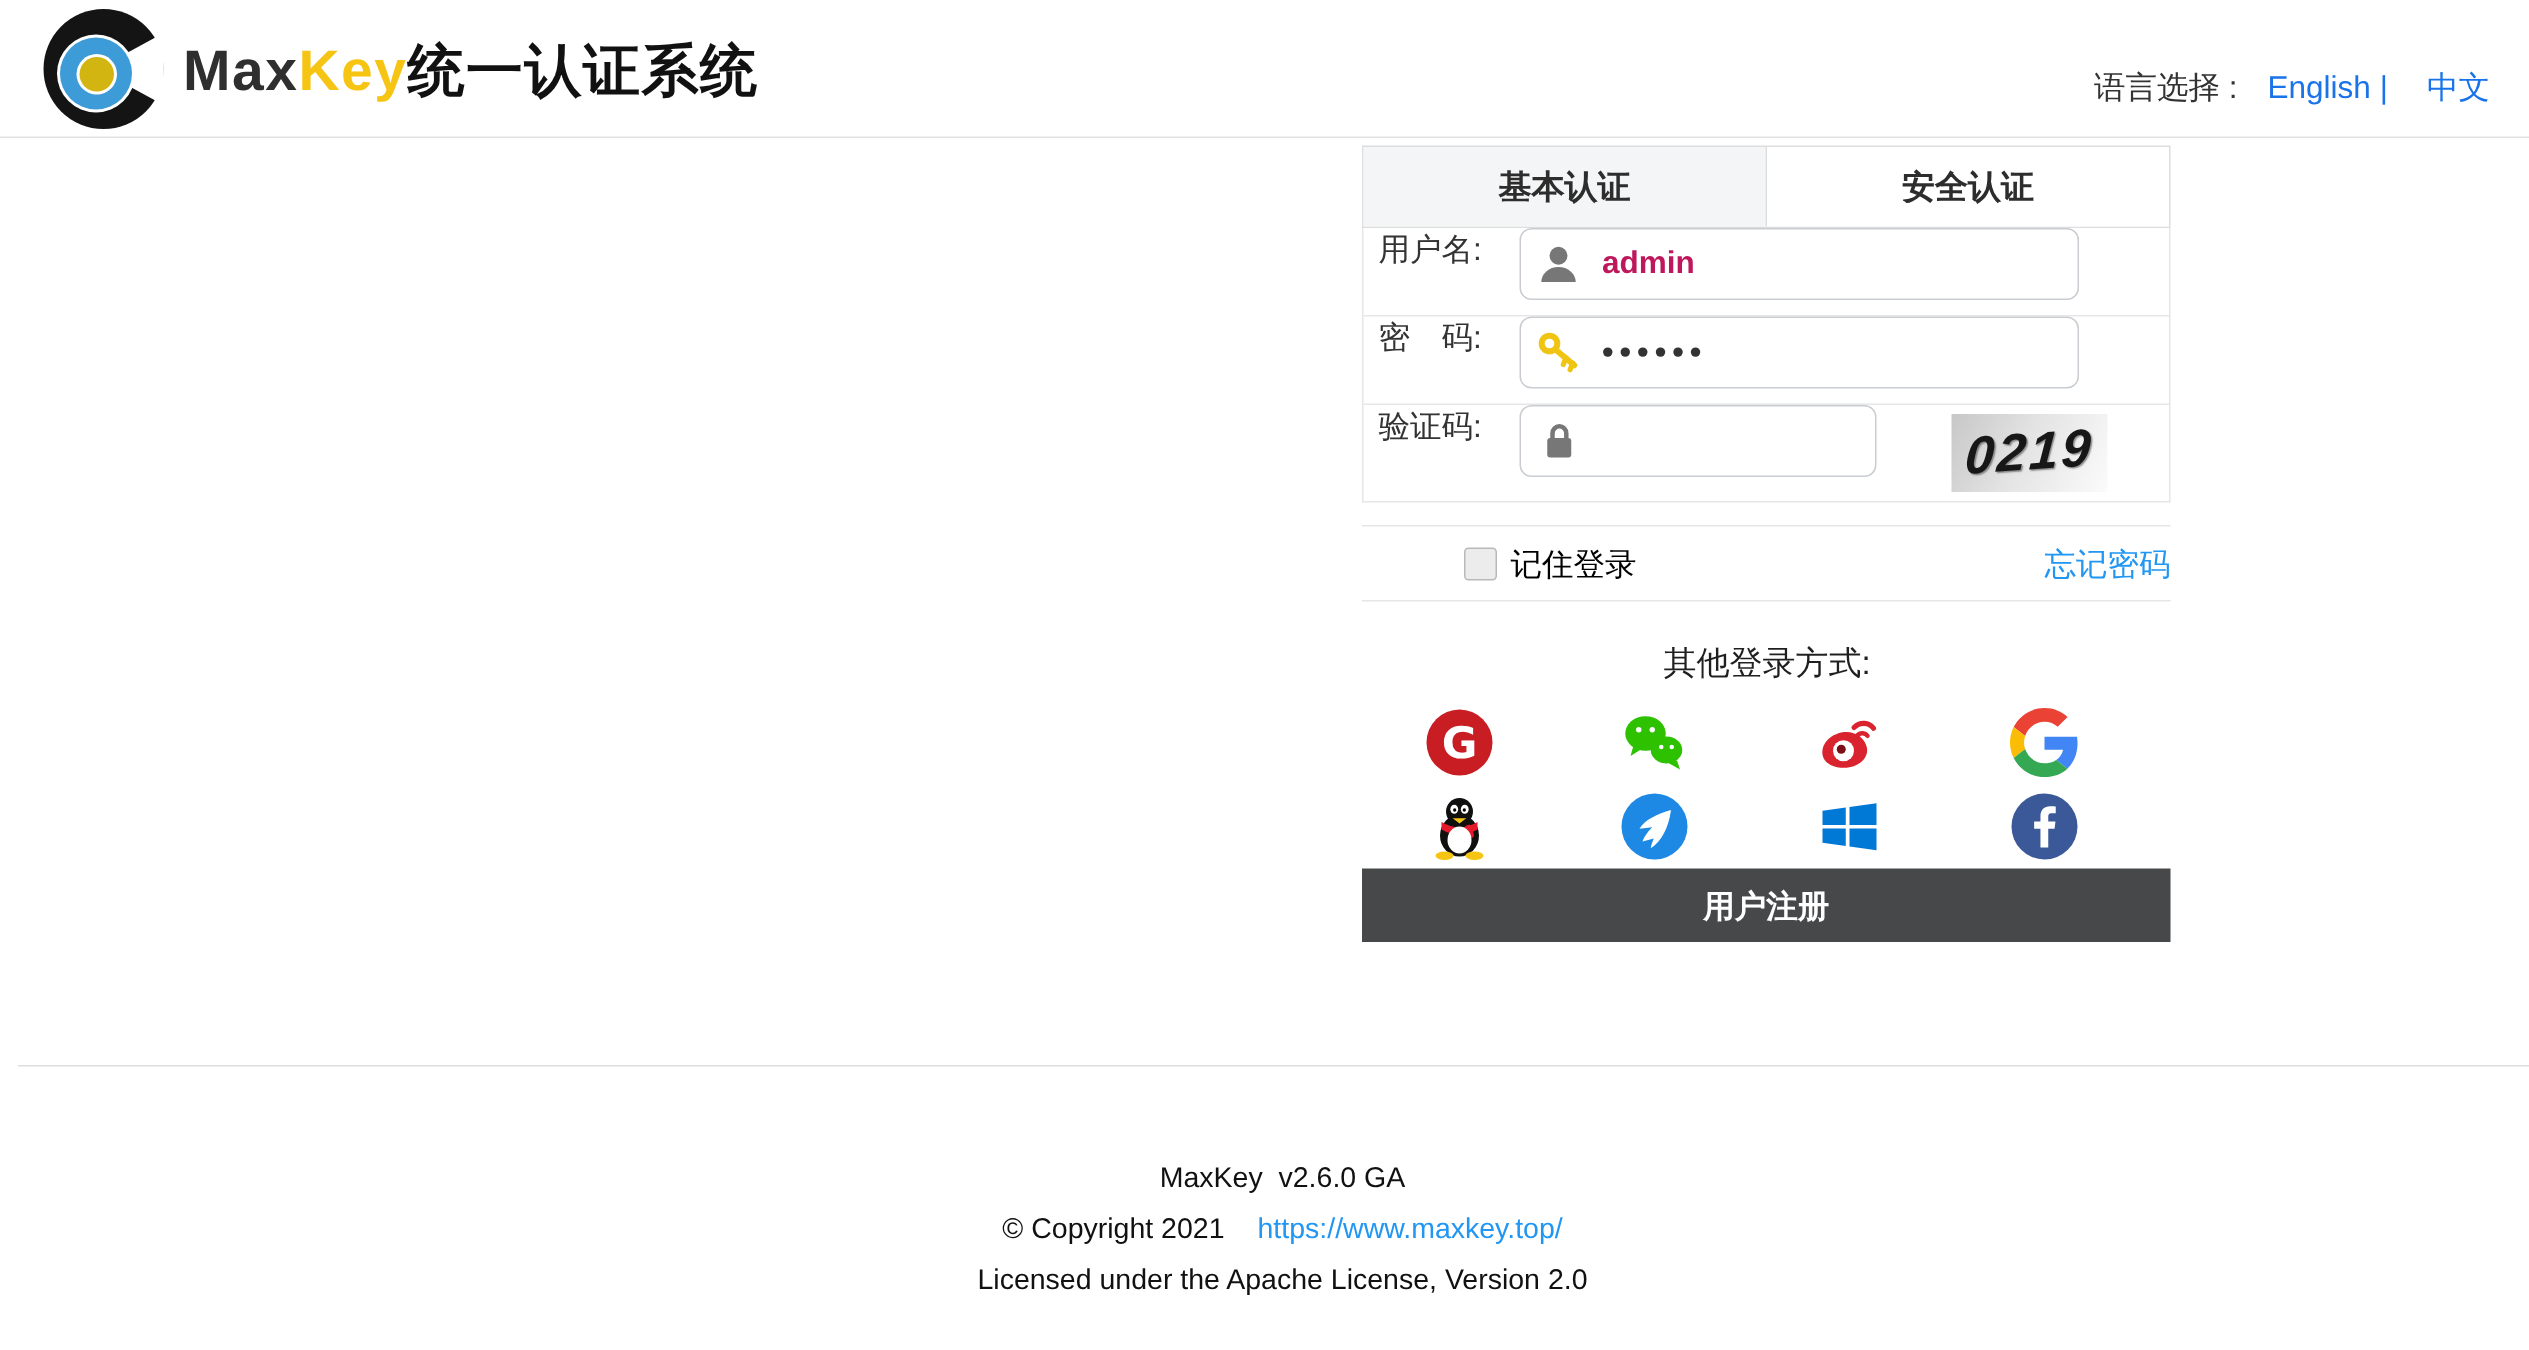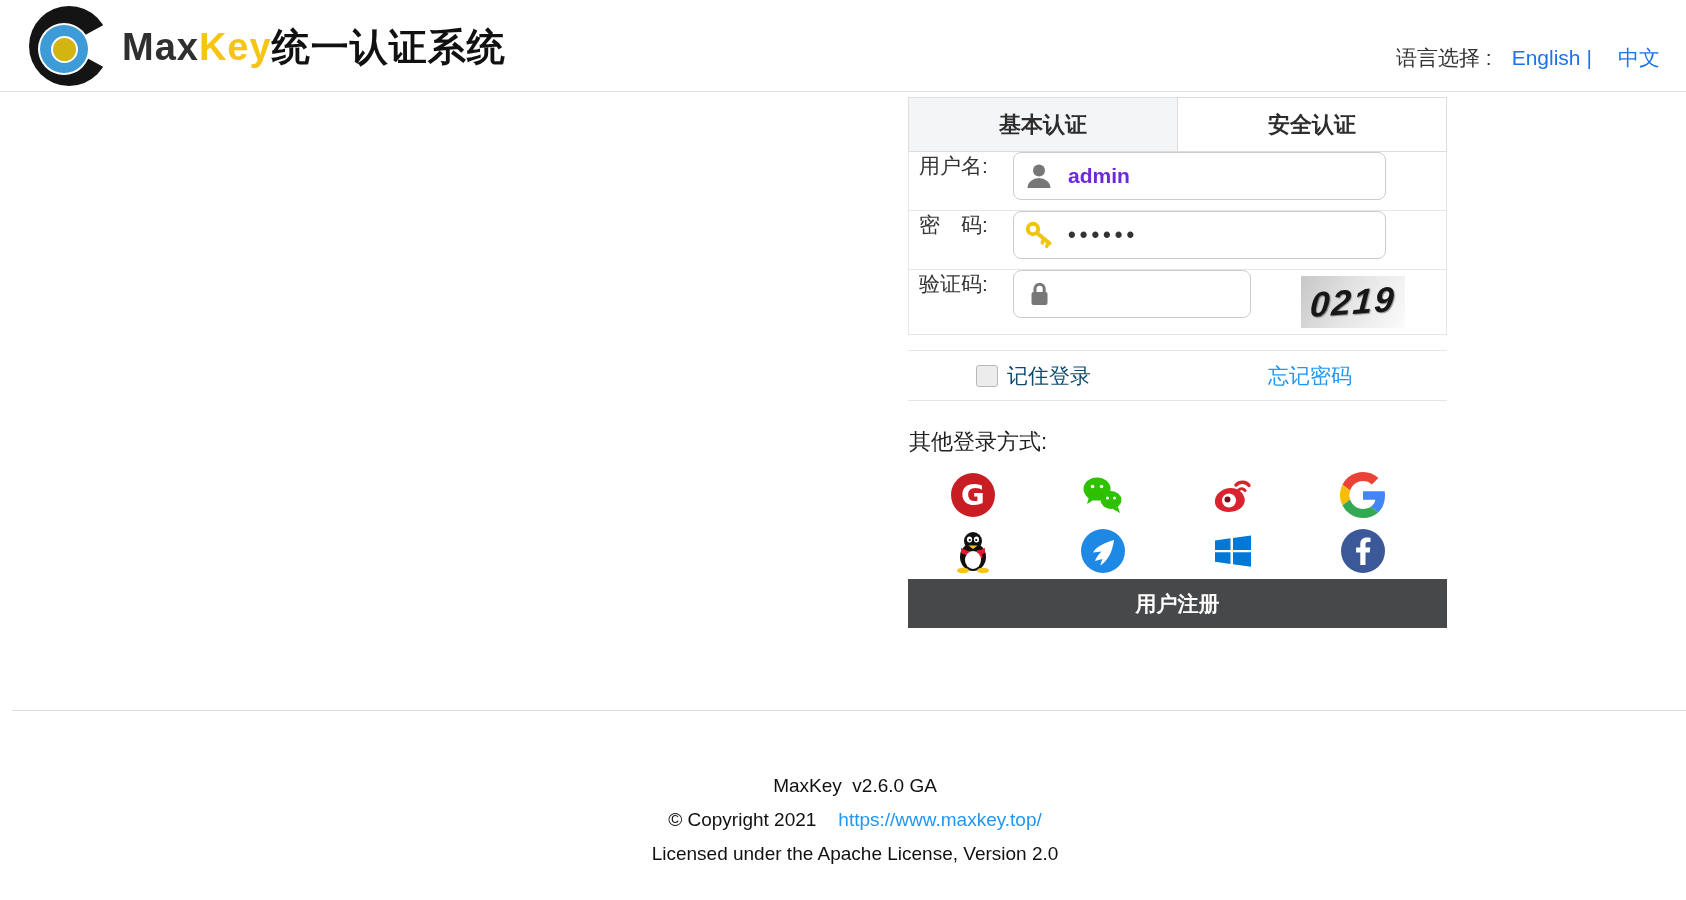--- a/index.html
+++ b/index.html
@@ -32,44 +32,44 @@
           border-bottom:1px solid #e6e6e6; }
   .frow:last-child { border-bottom:1px solid #e6e6e6; }
   .frow.captcha { height:64px; border-bottom:none; }
   .flabel { width:104px; padding-left:10px; font-size:21px; color:#333; white-space:pre; }
   .input-box { display:flex; align-items:center; width:373px; height:48px;
                border:1px solid #c9cdd1; border-radius:8px; background:#fff; padding:0 10px; }
   .input-box.small { width:238px; }
   .input-box svg { flex:0 0 auto; }
   .input-box input { border:none; outline:none; flex:1; min-width:0; margin-left:14px;
                      font-family:"Liberation Sans","DejaVu Sans",sans-serif;
-                     font-size:21px; font-weight:bold; color:#6d28d9; background:transparent; }
+                     font-size:21px; font-weight:bold; color:#be185d; background:transparent; }
   .input-box input.pwd { font-size:22px; letter-spacing:4px; color:#333; }
 
   .captcha-img { position:absolute; left:392px; top:6px; width:104px; height:52px;
                  background:linear-gradient(118deg,#c7c7c7 0%,#e3e3e3 45%,#fbfbfb 100%);
                  display:flex; align-items:center; justify-content:center; cursor:pointer; overflow:hidden; }
   .captcha-text { font-size:35px; font-weight:bold; font-style:italic; color:#171717;
                   letter-spacing:2px; transform:rotate(-4deg) skewX(-8deg);
                   text-shadow:1px 1px 1px rgba(60,60,60,.55); }
 
   .remember-row { margin-top:15px; height:51px; display:flex; align-items:center;
                   border-top:1px solid #e6e6e6; border-bottom:1px solid #e6e6e6; }
   .checkbox { width:22px; height:22px; margin-left:68px; background:#ececec;
               border:1px solid #b9b9b9; border-radius:3px; cursor:pointer; }
-  .remember-label { margin-left:9px; font-size:21px; color:#0c4a6e; }
-  .forgot { margin-left:auto; margin-right:95px; font-size:21px; color:#2196f3;
+  .remember-label { margin-left:9px; font-size:21px; color:#000000; }
+  .forgot { margin-left:auto; font-size:21px; color:#2196f3;
             text-decoration:none; cursor:pointer; }
 
   .login-btn { display:block; margin:10px 5px 0 5px; width:529px; height:70px;
                background:#087df8; border:none; border-radius:6px; color:#fff;
                font-size:31px; cursor:pointer;
                font-family:"Liberation Sans","DejaVu Sans",sans-serif; }
 
-  .other-label { margin-top:26px; font-size:22px; color:#1f1f1f; padding-left:1px; }
+  .other-label { margin-top:26px; font-size:22px; color:#1f1f1f; padding-left:1px;text-align:center; }
 
   .providers { margin-top:10px; display:grid; grid-template-columns:repeat(4,130px);
                justify-content:start; }
   .provider { width:130px; height:56px; display:flex; align-items:center; justify-content:center;
               cursor:pointer; }
   .provider svg { width:46px; height:46px; }
 
   .register-bar { margin-top:0; height:49px; background:#474849; color:#fff;
                   font-size:21px; font-weight:bold; display:flex; align-items:center;
                   justify-content:center; cursor:pointer; }

